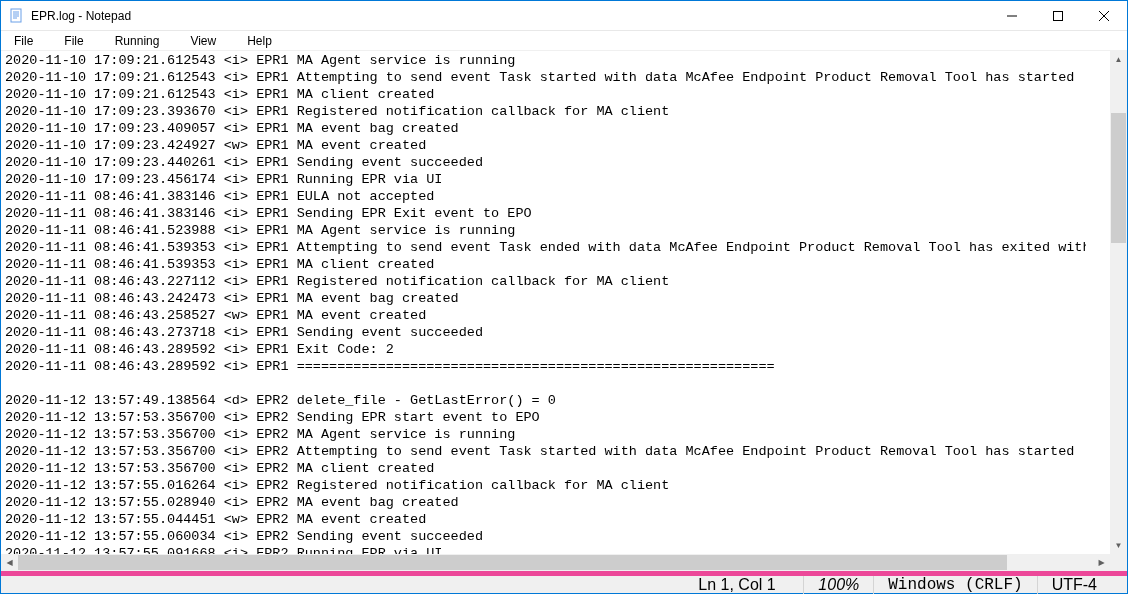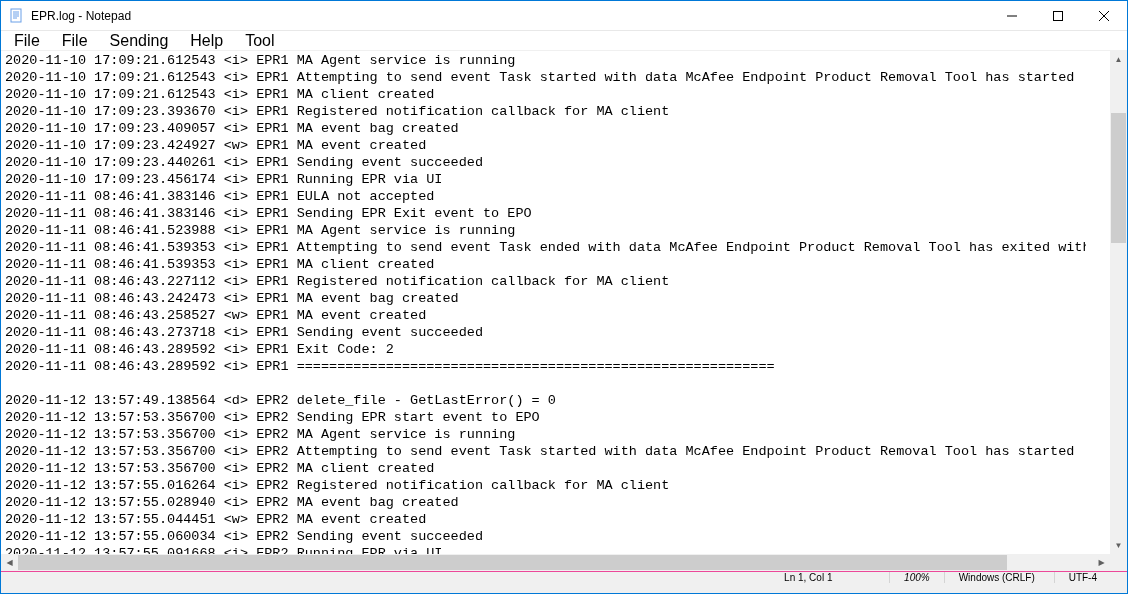--- a/index.html
+++ b/index.html
@@ -57,23 +57,23 @@
       justify-content: center;
       background: transparent;
       border: none;
       cursor: pointer;
     }
     .win-btn svg { width: 10px; height: 10px; }
     .menubar {
       height: 20px;
       display: flex;
       align-items: center;
-      gap: 8px;
+      gap: 17px;
       padding: 0 6px;
-      font-size: 16px;
+      font-size: 12px;
       color: #000;
       border-bottom: 1px solid #f0f0f0;
     }
     .menu-item {
       padding: 2px 7px;
       cursor: pointer;
     }
     .content-wrap {
       flex: 1;
       display: flex;
@@ -141,37 +141,37 @@
       background: #cdcdcd;
     }
     .corner {
       width: 17px;
       height: 17px;
       background: #f0f0f0;
     }
     .statusbar {
       height: 22px;
       background: #f0f0f0;
-      border-top: 1px solid #ec4899;
-      display: flex;
-      align-items: flex-start;
-      font-size: 10px;
+      border-top: 5px solid #ec4899;
+      display: flex;
+      align-items: center;
+      font-size: 16px;
       color: #000;
     }
     .status-spacer { flex: 1; border-right: 1px solid #d4d4d4; }
     .status-cell {
       padding: 0 14px;
       display: flex;
       align-items: center;
       border-right: 1px solid #d4d4d4;
     }
     .status-cell:last-child { border-right: none; padding-right: 30px; }
     .status-cell.lncol { min-width: 120px; }
     .status-cell.zoom { min-width: 54px; justify-content: center; font-style: italic; }
-    .status-cell.eol { min-width: 110px; }
+    .status-cell.eol { min-width: 110px; font-family: Liberation Mono, monospace; }
     .status-cell.enc { min-width: 70px; }
   </style>
 </head>
 <body>
 
 <div class="window">
 
   <div class="titlebar">
     <div class="titlebar-left">
       <span class="app-icon">
@@ -201,23 +201,23 @@
             <line x1="0" y1="0" x2="10" y2="10" stroke="#000" stroke-width="1"></line>
             <line x1="10" y1="0" x2="0" y2="10" stroke="#000" stroke-width="1"></line>
           </svg>
       </button>
     </div>
   </div>
 
   <div class="menubar">
     <span class="menu-item">File</span>
     <span class="menu-item">File</span>
-    <span class="menu-item">Sending</span>
+    <span class="menu-item">Running</span>
+    <span class="menu-item">View</span>
     <span class="menu-item">Help</span>
-    <span class="menu-item">Tool</span>
   </div>
 
   <div class="content-wrap">
     <div class="textarea" id="textarea">2020-11-10 17:09:21.612543 &lt;i&gt; EPR1 MA Agent service is running
 2020-11-10 17:09:21.612543 &lt;i&gt; EPR1 Attempting to send event Task started with data McAfee Endpoint Product Removal Tool has started
 2020-11-10 17:09:21.612543 &lt;i&gt; EPR1 MA client created
 2020-11-10 17:09:23.393670 &lt;i&gt; EPR1 Registered notification callback for MA client
 2020-11-10 17:09:23.409057 &lt;i&gt; EPR1 MA event bag created
 2020-11-10 17:09:23.424927 &lt;w&gt; EPR1 MA event created
 2020-11-10 17:09:23.440261 &lt;i&gt; EPR1 Sending event succeeded

